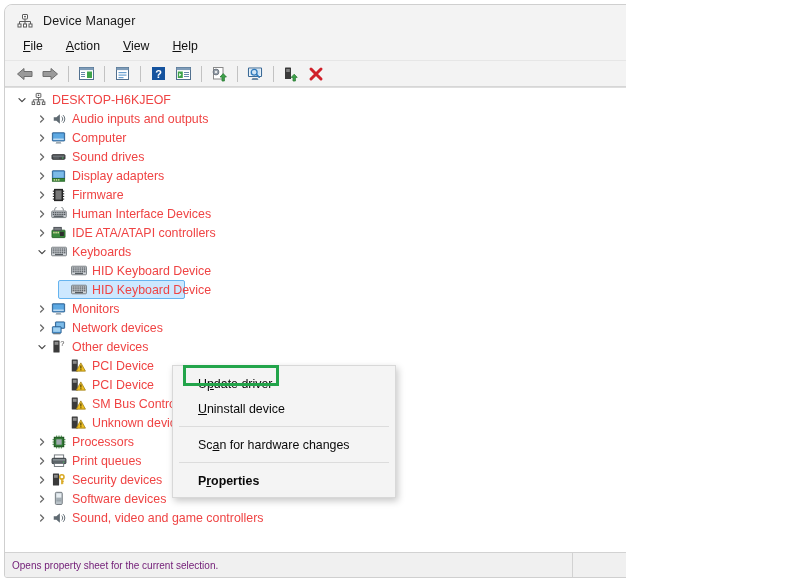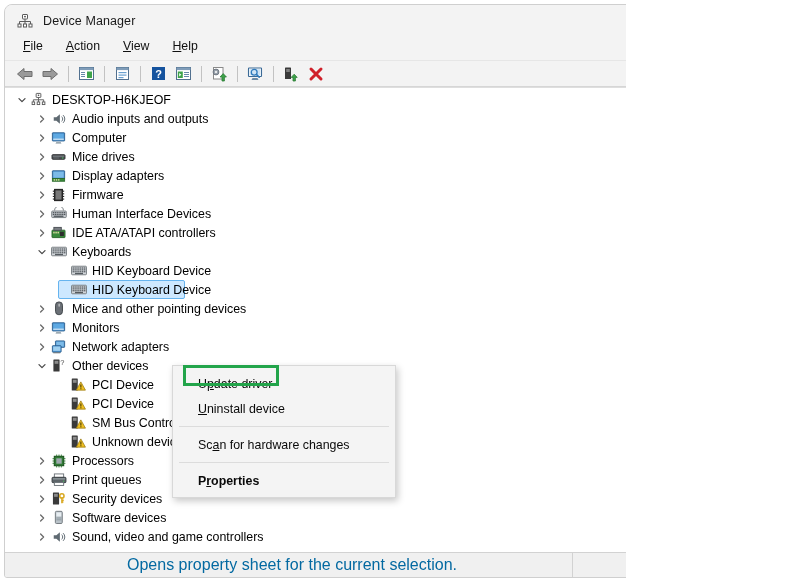--- a/index.html
+++ b/index.html
@@ -133,21 +133,21 @@
   .tree {
     position: absolute;
     left: 0; top: 2px; right: 22px; bottom: 0;
     overflow: hidden;
   }
   .row {
     height: 19px;
     display: flex;
     align-items: center;
     font-size: 12.4px;
-    color: #000000;
+    color: #ef4444;
     white-space: nowrap;
     position: relative;
   }
   .row .chev {
     width: 15px;
     flex: none;
     display: flex;
     align-items: center;
     justify-content: center;
     color: #5a5a5a;
@@ -190,23 +190,22 @@
   }
 
   
   .statusbar {
     height: 24px;
     flex: none;
     background: #f0f0f0;
     border-top: 1px solid #d2d2d2;
     display: flex;
     align-items: center;
-    font-size: 16px;
-    color: #0369a1;
-    text-align: center;
+    font-size: 10px;
+    color: #701a75;
   }
   .status-main { flex: 0 0 567px; padding-left: 7px; box-sizing: border-box; }
   .status-cell { flex: 0 0 158px; border-left: 1px solid #d2d2d2; height: 24px; }
   .status-cell.last { flex: 1; }
 
   
   .ctxmenu {
     position: absolute;
     left: 167px;
     top: 277px;
@@ -438,21 +437,21 @@
               </svg>
             </span>
             <span class="icon">
               <svg width="15" height="13" viewBox="0 0 16 14">
                 <rect x="1" y="5" width="14" height="5" rx="1" fill="#4b4f53" stroke="#2d3033"></rect>
                 <rect x="1.8" y="6" width="12.4" height="1.5" fill="#6f757a"></rect>
                 <circle cx="12.6" cy="8.6" r="0.8" fill="#4cbb5f"></circle>
                 <rect x="2.5" y="8.2" width="6" height="0.8" fill="#6f757a"></rect>
               </svg>
             </span>
-            <span class="label">Mice drives</span>
+            <span class="label">Sound drives</span>
           </div>
           <div class="row" style="padding-left: 29px;">
             <span class="chev">
               <svg width="10" height="10" viewBox="0 0 10 10">
                 <path d="M3.6 2 L6.6 5 L3.6 8" fill="none" stroke="#6a6a6a" stroke-width="1.3" stroke-linecap="round" stroke-linejoin="round"></path>
               </svg>
             </span>
             <span class="icon">
               <svg width="15" height="14" viewBox="0 0 16 16">
                 <rect x="1" y="2" width="14" height="9" rx="0.6" fill="#3f86c4" stroke="#2b5e8e"></rect>
@@ -644,34 +643,20 @@
             </span>
             <span class="label">HID Keyboard Device</span>
           </div>
           <div class="row" style="padding-left: 29px;">
             <span class="chev">
               <svg width="10" height="10" viewBox="0 0 10 10">
                 <path d="M3.6 2 L6.6 5 L3.6 8" fill="none" stroke="#6a6a6a" stroke-width="1.3" stroke-linecap="round" stroke-linejoin="round"></path>
               </svg>
             </span>
             <span class="icon">
-              <svg width="10" height="15" viewBox="0 0 10 16">
-                <rect x="1.3" y="1" width="7.4" height="13.6" rx="3.5" fill="#6b7076" stroke="#3f4449"></rect>
-                <rect x="4.6" y="2.6" width="1" height="3.6" rx="0.5" fill="#e8e8e8"></rect>
-              </svg>
-            </span>
-            <span class="label">Mice and other pointing devices</span>
-          </div>
-          <div class="row" style="padding-left: 29px;">
-            <span class="chev">
-              <svg width="10" height="10" viewBox="0 0 10 10">
-                <path d="M3.6 2 L6.6 5 L3.6 8" fill="none" stroke="#6a6a6a" stroke-width="1.3" stroke-linecap="round" stroke-linejoin="round"></path>
-              </svg>
-            </span>
-            <span class="icon">
               <svg width="15" height="14" viewBox="0 0 16 16">
                 <rect x="1" y="2" width="14" height="9.4" rx="0.6" fill="#3f86c4" stroke="#2b5e8e"></rect>
                 <rect x="2" y="3" width="12" height="7.4" fill="#5ea9e2"></rect>
                 <rect x="2" y="8.6" width="12" height="1.8" fill="#bcd9f0"></rect>
                 <path d="M5.5 12.9 L10.5 12.9 L11.4 14.2 L4.6 14.2 Z" fill="#7a8b96"></path>
               </svg>
             </span>
             <span class="label">Monitors</span>
           </div>
           <div class="row" style="padding-left: 29px;">
@@ -682,21 +667,21 @@
             </span>
             <span class="icon">
               <svg width="15" height="14" viewBox="0 0 16 16">
                 <rect x="4.5" y="1" width="10.5" height="7.4" rx="0.6" fill="#3f86c4" stroke="#2b5e8e"></rect>
                 <rect x="5.4" y="1.9" width="8.7" height="5.6" fill="#7dbbe8"></rect>
                 <rect x="1" y="6.5" width="10" height="7.4" rx="0.6" fill="#4a94d2" stroke="#2b5e8e"></rect>
                 <rect x="1.9" y="7.4" width="8.2" height="5" fill="#9fd0f0"></rect>
                 <path d="M2 14.6 L10 14.6" stroke="#6d7479" stroke-width="1.2"></path>
               </svg>
             </span>
-            <span class="label">Network adapters</span>
+            <span class="label">Network devices</span>
           </div>
           <div class="row" style="padding-left: 29px;">
             <span class="chev">
               <svg width="10" height="10" viewBox="0 0 10 10">
                 <path d="M2 3.6 L5 6.6 L8 3.6" fill="none" stroke="#4a4a4a" stroke-width="1.3" stroke-linecap="round" stroke-linejoin="round"></path>
               </svg>
             </span>
             <span class="icon">
               <svg width="14" height="15" viewBox="0 0 15 16">
                 <rect x="1.5" y="1.5" width="6.6" height="13" rx="0.6" fill="#3a3a3a"></rect>

